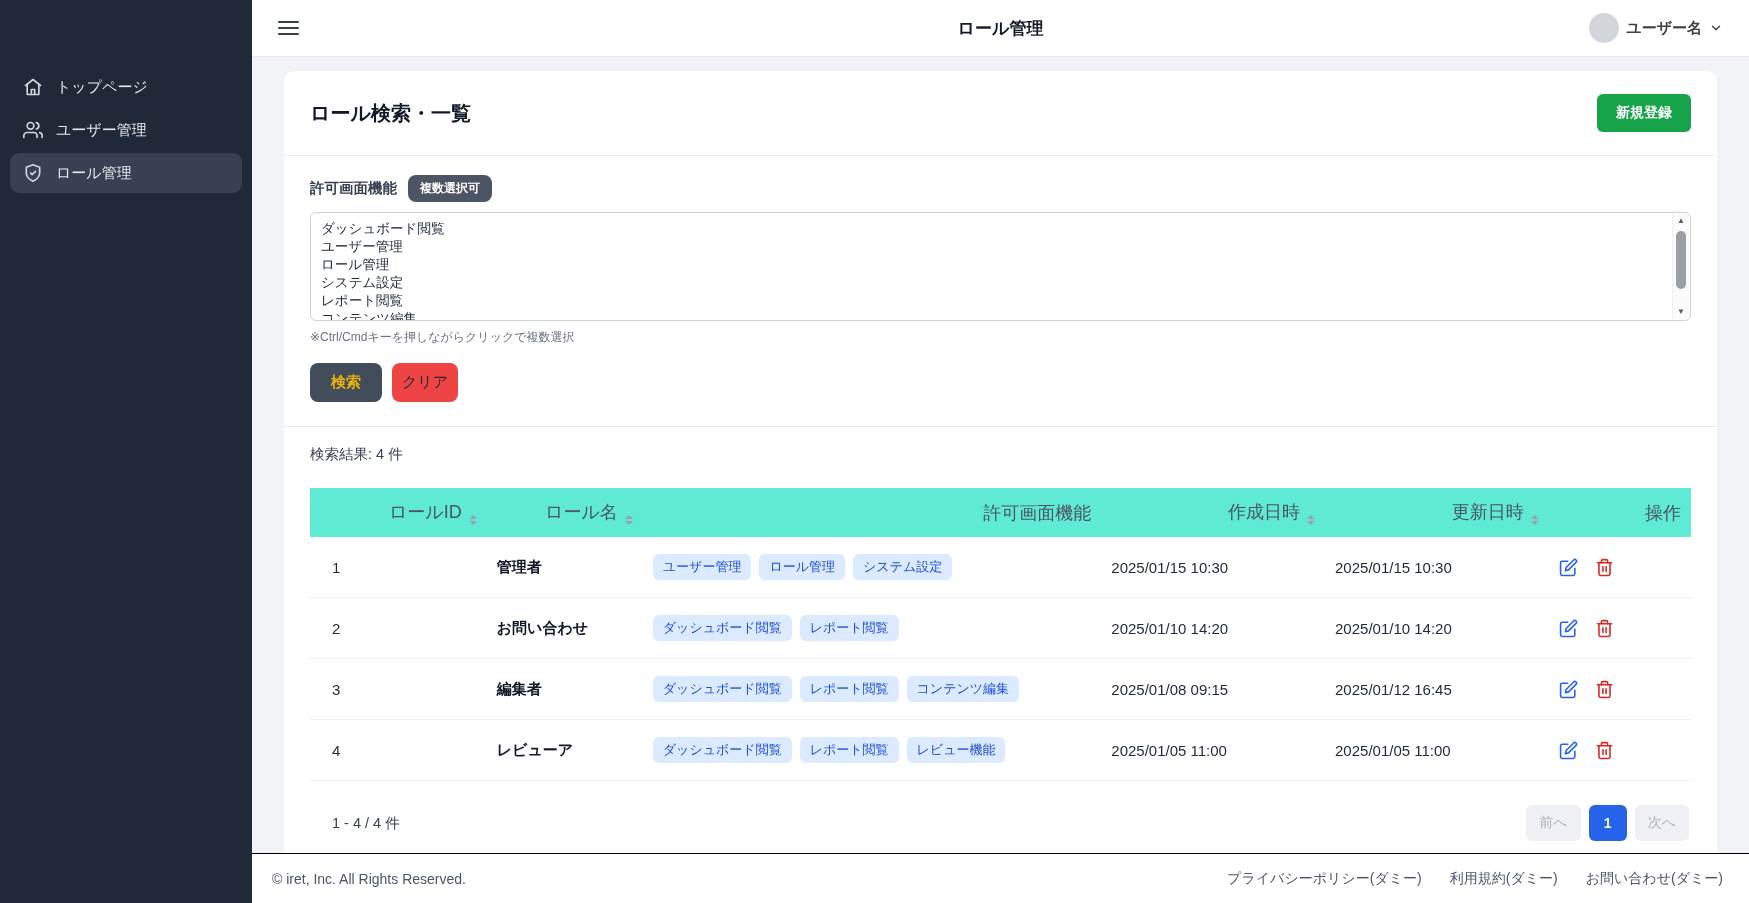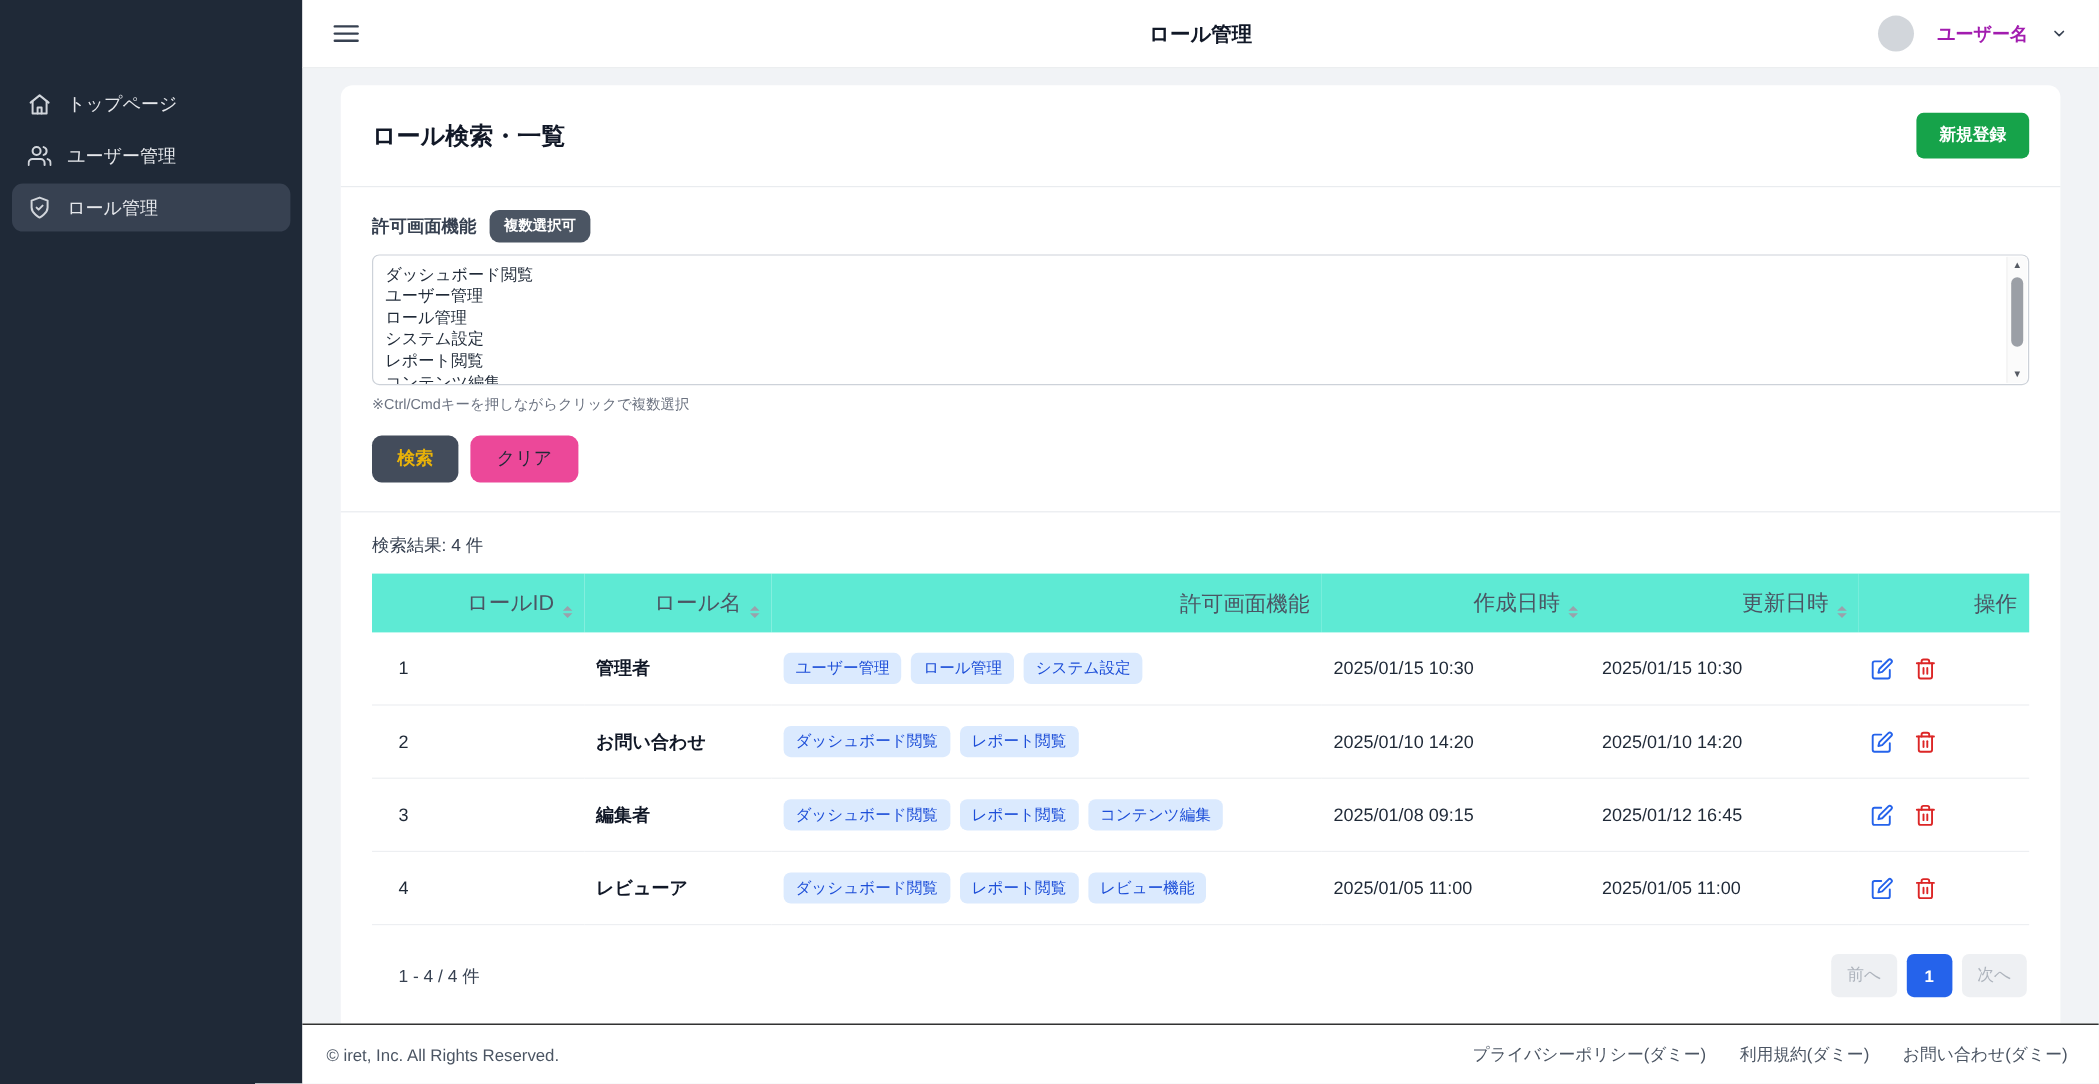--- a/index.html
+++ b/index.html
@@ -34,23 +34,23 @@
     border-bottom: 1px solid #e8eaed;
     display: flex; align-items: center; padding: 0 26px; position: relative;
   }
   .burger { width: 21px; display: flex; flex-direction: column; gap: 4px; background: none; border: none; cursor: pointer; }
   .burger span { display: block; height: 2px; background: #374151; border-radius: 1px; }
   .page-title {
     position: absolute; left: 50%; transform: translateX(-50%);
     font-size: 17px; font-weight: 700; color: #111827;
   }
   .user-menu {
-    margin-left: auto; display: flex; align-items: center; gap: 19px;
+    margin-left: auto; display: flex; align-items: center; gap: 7px;
     background: none; border: none; cursor: pointer;
-    font-family: inherit; font-size: 15px; font-weight: 600; color: #a21caf;
+    font-family: inherit; font-size: 15px; font-weight: 600; color: #404040;
   }
   .avatar { width: 30px; height: 30px; border-radius: 50%; background: #d2d6db; }
   .chev svg { width: 14px; height: 14px; stroke: #374151; display: block; }
 
   
   .content { flex: 1; background: #f1f3f6; padding: 14px 32px 0; overflow: hidden; }
   .card { background: #fff; border-radius: 10px; }
 
   .card-head {
     display: flex; align-items: center; justify-content: space-between;
@@ -84,26 +84,26 @@
   }
   .sb-arrow { font-size: 8px; line-height: 8px; color: #555a63; }
   .sb-thumb { position: absolute; top: 17px; left: 3px; width: 10px; height: 58px; background: #9b9fa6; border-radius: 5px; }
   .hint { margin-top: 8px; font-size: 12px; color: #6b7280; }
   .btn-row { margin-top: 17px; display: flex; gap: 10px; }
   .btn-search {
     background: #434c5b; color: #eab308; border: none; border-radius: 8px;
     padding: 10px 21px; font-size: 15px; font-weight: 700; cursor: pointer; font-family: inherit;
   }
   .btn-clear {
-    background: #ec4899; color: #1f2937; border: none; border-radius: 8px;
-    padding: 10px 22px; font-size: 15px; cursor: pointer; font-family: inherit;
+    background: #ef4444; color: #1f2937; border: none; border-radius: 8px;
+    padding: 10px 10px; font-size: 15px; cursor: pointer; font-family: inherit;
   }
 
   .results { padding: 18px 26px 20px; }
-  .summary { font-size: 14.5px; color: #374151; margin-bottom: 14px; }
+  .summary { font-size: 14.5px; color: #374151; margin-bottom: 24px; }
 
   table { width: 100%; border-collapse: collapse; table-layout: fixed; }
   thead th {
     background: #5eead4; text-align: right; font-size: 18px; font-weight: 500;
     color: #4b5563; padding: 12px 10px; white-space: nowrap;
   }
   th:nth-child(1), td:nth-child(1) { padding-left: 22px; width: 12.8%; }
   th:nth-child(2) { width: 11.3%; }
   th:nth-child(3) { width: 33.2%; }
   th:nth-child(4) { width: 16.2%; }

